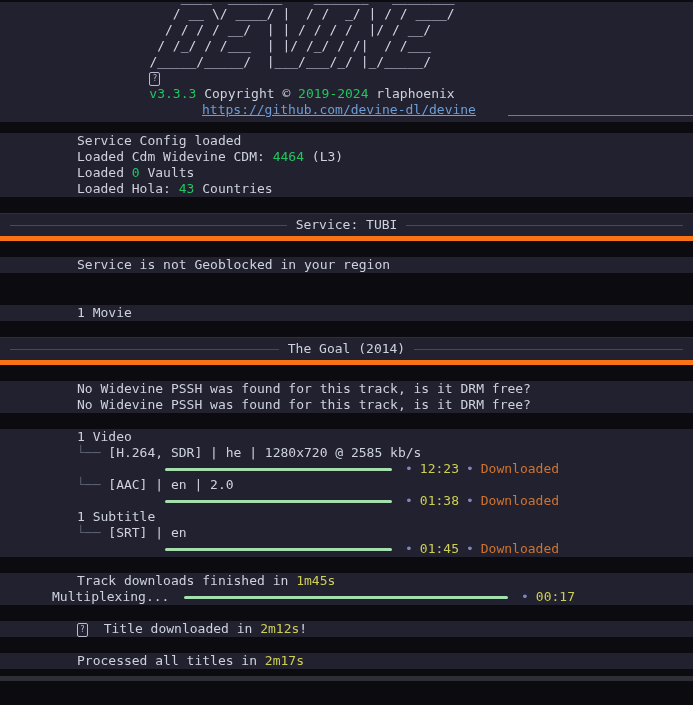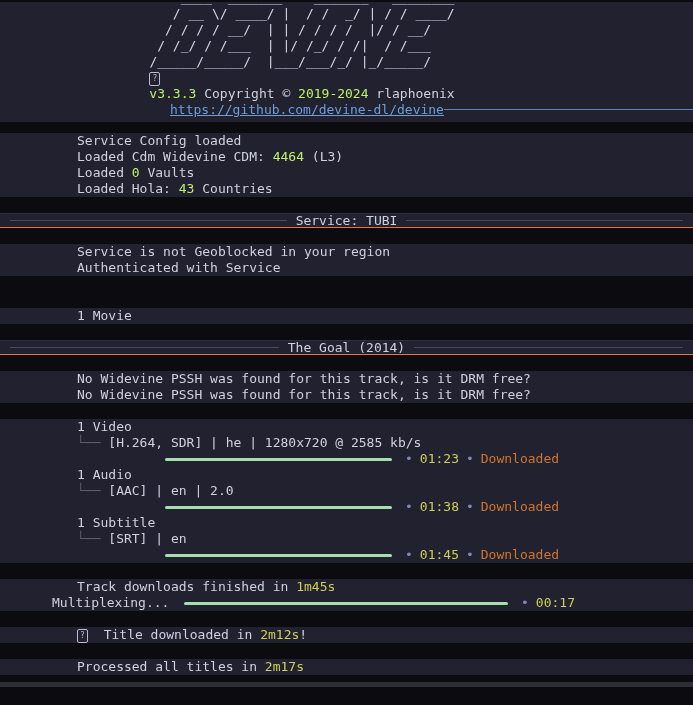--- a/index.html
+++ b/index.html
@@ -22,38 +22,38 @@
   .header-inner{width:604px;}
   .banner-wrap{width:fit-content;margin:-12px auto 0;}
   pre.art{margin:0;color:#d8d3e8;font-size:13px;line-height:16px;}
   .tofu-line{height:16px;}
   .tofu{
     display:inline-flex;align-items:center;justify-content:center;
     width:9px;height:12px;border:1px solid #bdb8d6;border-radius:2px;
     color:#bdb8d6;font-size:8px;line-height:10px;vertical-align:middle;
   }
   .version-line{text-align:center;height:16px;}
-  .url-row{display:flex;align-items:center;height:16px;}
+  .url-row{display:flex;align-items:flex-end;height:16px;gap:32px;}
   .url-spacer{width:170px;}
   .url{color:#6f9dd6;text-decoration:underline;cursor:pointer;}
   .url-ext{flex:1;border-bottom:1px solid #5c7fc0;margin-bottom:2px;}
 
-  .mint{color:#bef264;}
+  .mint{color:#22c55e;}
   .yellow{color:#cfcf55;}
   .orange{color:#d0742e;}
   .dim{color:#595e72;}
 
   .content{padding-left:33px;}
   .line{height:16px;white-space:pre;margin-left:44px;}
 
   
   .rule{
-    display:flex;align-items:center;height:15px;padding:0 10px;
+    display:flex;align-items:center;height:28px;padding:0 10px;
     box-sizing:border-box;background:#212130;
-    border-top:1px solid #2f2c45;border-bottom:1px solid #f97316;
+    border-top:1px solid #2f2c45;border-bottom:5px solid #f97316;
   }
   .rule .hline{flex:1;height:1px;background:#4b4663;}
   .rule .rule-text{margin:0 9px;color:#ced2de;white-space:pre;}
 
   
   .bar-line{height:16px;padding-left:132px;display:flex;align-items:center;}
   .bar{display:inline-block;height:3px;border-radius:2px;background:#a6dfae;flex:none;}
   .sep,.sep-static{color:#7d86c0;margin:0 7px;flex:none;}
   .bar{margin-right:6px;}
   .mux-line{height:16px;display:flex;align-items:center;}
@@ -99,21 +99,20 @@
   <div class="rule">
     <span class="hline"></span>
     <span class="rule-text">Service: TUBI</span>
     <span class="hline"></span>
   </div>
 
   <div class="gap"></div>
 
   <div class="band content">
     <div class="line">Service is not Geoblocked in your region</div>
-    <div class="line">Authenticated with Service</div>
   </div>
 
   <div class="gap"></div>
 
 
   <div class="gap"></div>
 
   <div class="band content">
     <div class="line">1 Movie</div>
   </div>
@@ -135,28 +134,27 @@
 
   <div class="gap"></div>
 
   <div class="band content" id="tracks-host">
   <div class="track">
     <div class="line"><span class="t-count">1 Video</span></div>
     <div class="line"><span class="branch dim">└── </span><span class="t-info">[H.264, SDR] | he | 1280x720 @ 2585 kb/s</span></div>
     <div class="bar-line">
       <span class="bar" style="width: 227px;"></span>
       <span class="sep">•</span>
-      <span class="yellow t-time">01:23</span>
+      <span class="yellow t-time">12:23</span>
       <span class="sep">•</span>
       <span class="orange t-status">Downloaded</span>
     </div>
   </div>
 
   <div class="track">
-    <div class="line"><span class="t-count">1 Audio</span></div>
     <div class="line"><span class="branch dim">└── </span><span class="t-info">[AAC] | en | 2.0</span></div>
     <div class="bar-line">
       <span class="bar" style="width: 227px;"></span>
       <span class="sep">•</span>
       <span class="yellow t-time">01:38</span>
       <span class="sep">•</span>
       <span class="orange t-status">Downloaded</span>
     </div>
   </div>
 

